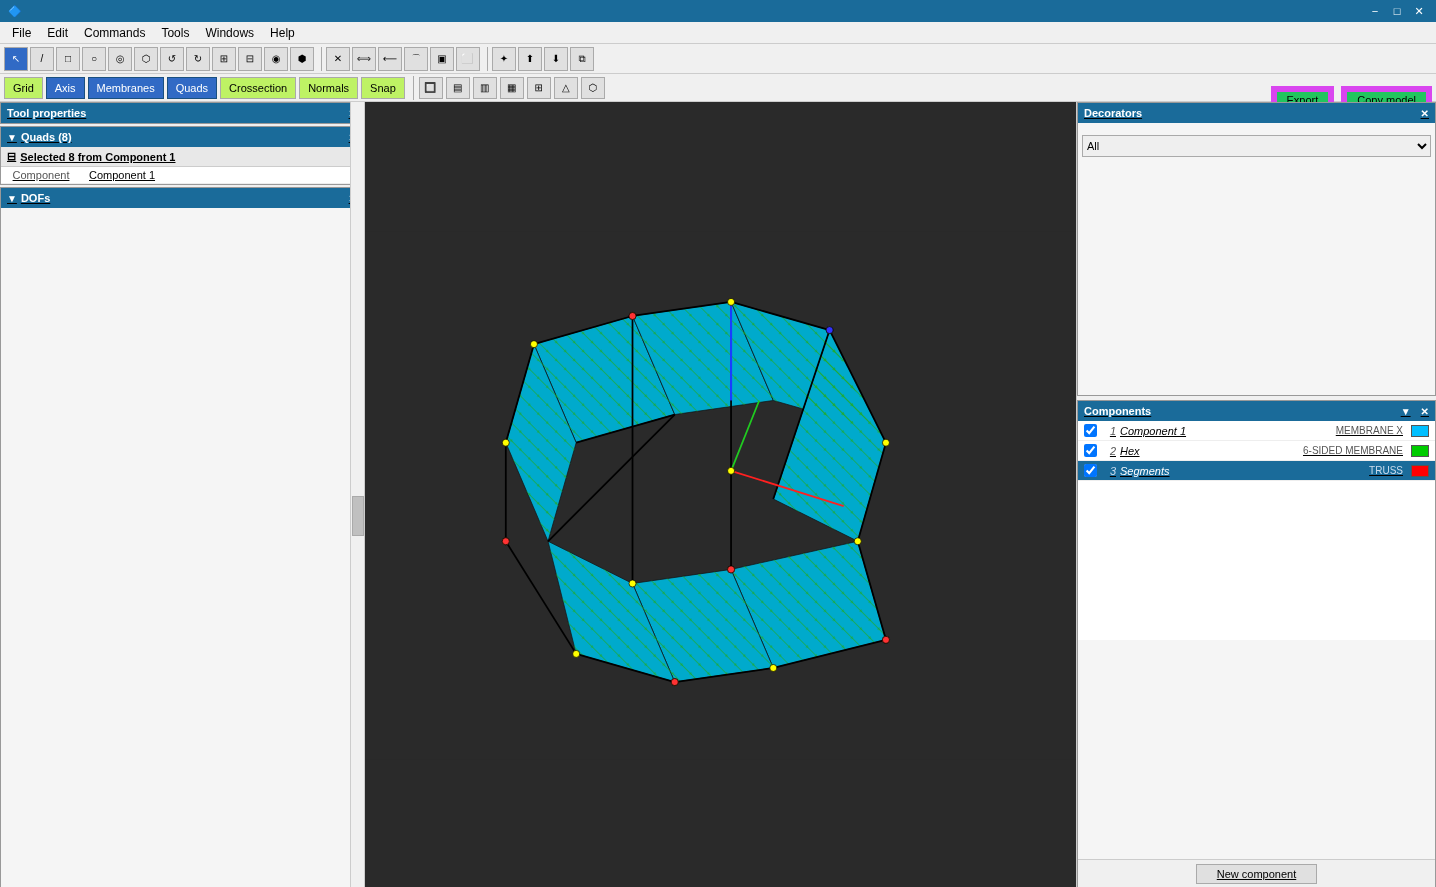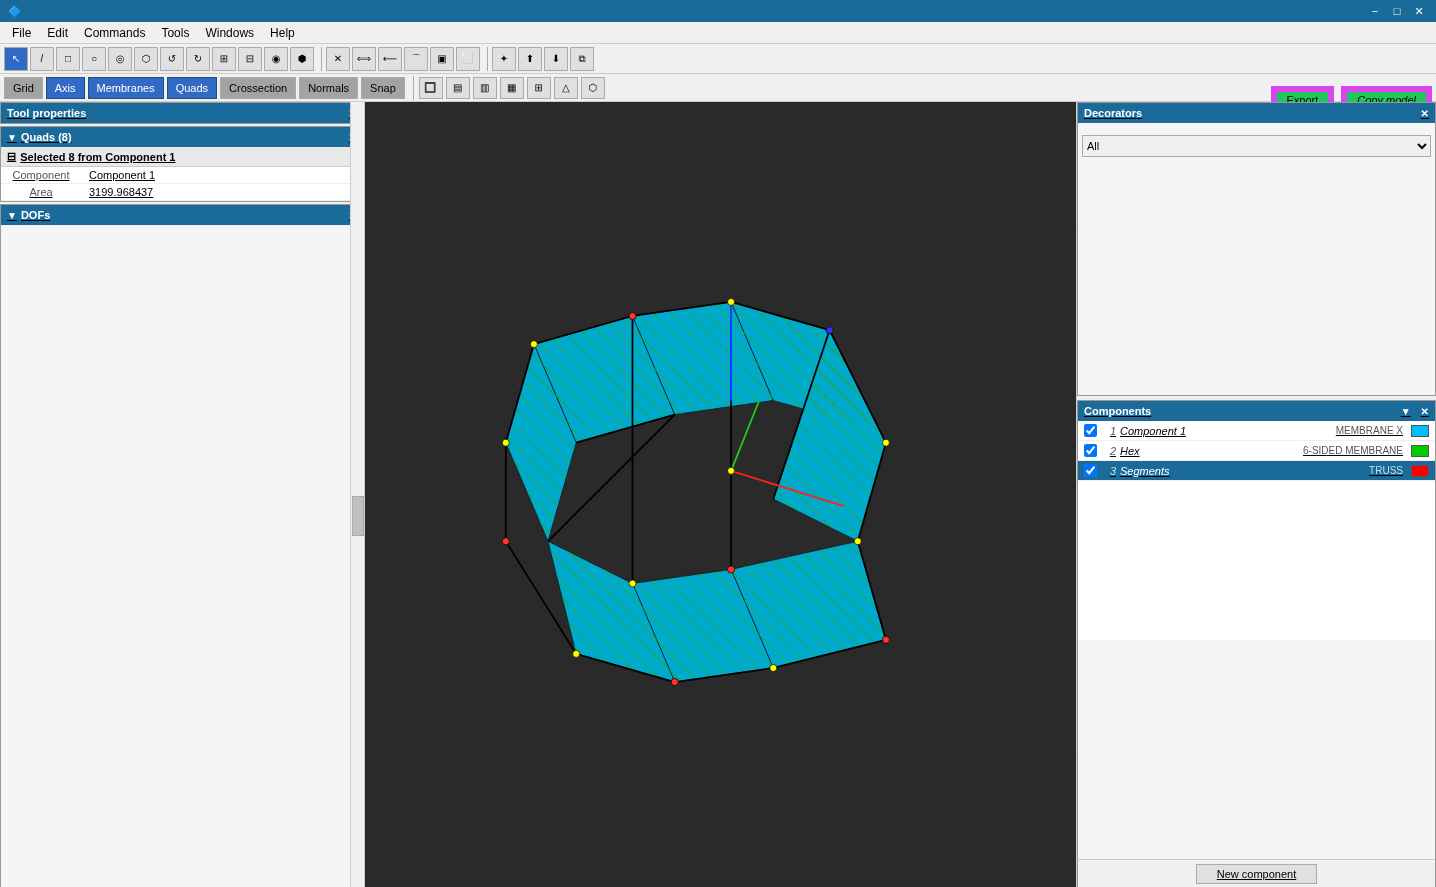--- a/index.html
+++ b/index.html
@@ -56,21 +56,21 @@
       background: #f0f0f0;
       height: 28px;
       display: flex;
       align-items: center;
       padding: 2px 4px;
       border-bottom: 1px solid #ccc;
       gap: 3px;
     }
     .tb2-btn {
       padding: 2px 8px;
-      background: #a3a3a3;
+      background: #bef264;
       border: 1px solid #aaa;
       cursor: pointer;
       font-size: 11px;
       height: 22px;
       display: flex; align-items: center;
     }
     .tb2-btn.active { background: #316ac5; color: white; border: 1px solid #1a5080; }
     .tb2-icon-btn {
       width: 24px; height: 22px;
       background: #e0e0e0;
@@ -326,21 +326,21 @@
   <div class="tb-sep"></div>
   <button class="tb2-icon-btn">🔲</button>
   <button class="tb2-icon-btn">▤</button>
   <button class="tb2-icon-btn">▥</button>
   <button class="tb2-icon-btn">▦</button>
   <button class="tb2-icon-btn">⊞</button>
   <button class="tb2-icon-btn">△</button>
   <button class="tb2-icon-btn">⬡</button>
   <div style="flex:1"></div>
   <button class="export-btn">Export</button>
-  <button class="export-btn" style="margin-left:4px;font-style:italic;">Copy model</button>
+  <button class="export-btn" style="margin-left:4px;">Copy model</button>
 </div>
 
 <div class="main-layout">
 
   <div class="left-panel">
 
     <div class="panel-section">
       <div class="panel-header">
         <span>Tool properties</span>
         <div class="panel-header-controls">
@@ -360,24 +360,20 @@
       <div class="quads-body">
         <div class="quads-group-header">
           <span>⊟</span>
           <span>Selected 8 from Component 1</span>
         </div>
         <table class="quads-table">
           <tbody>
               <tr>
             <td class="td-label">Component</td>
             <td class="td-value">Component 1</td>
-          </tr>
-          <tr>
-            <td class="td-label">Area</td>
-            <td class="td-value">3199.968437</td>
           </tr>
         </tbody>
           </table>
       </div>
     </div>
 
     <div class="panel-section" style="margin-top:2px; flex:1;">
       <div class="panel-header">
         <span class="collapse-arrow">▼</span>
         <span>DOFs</span>

